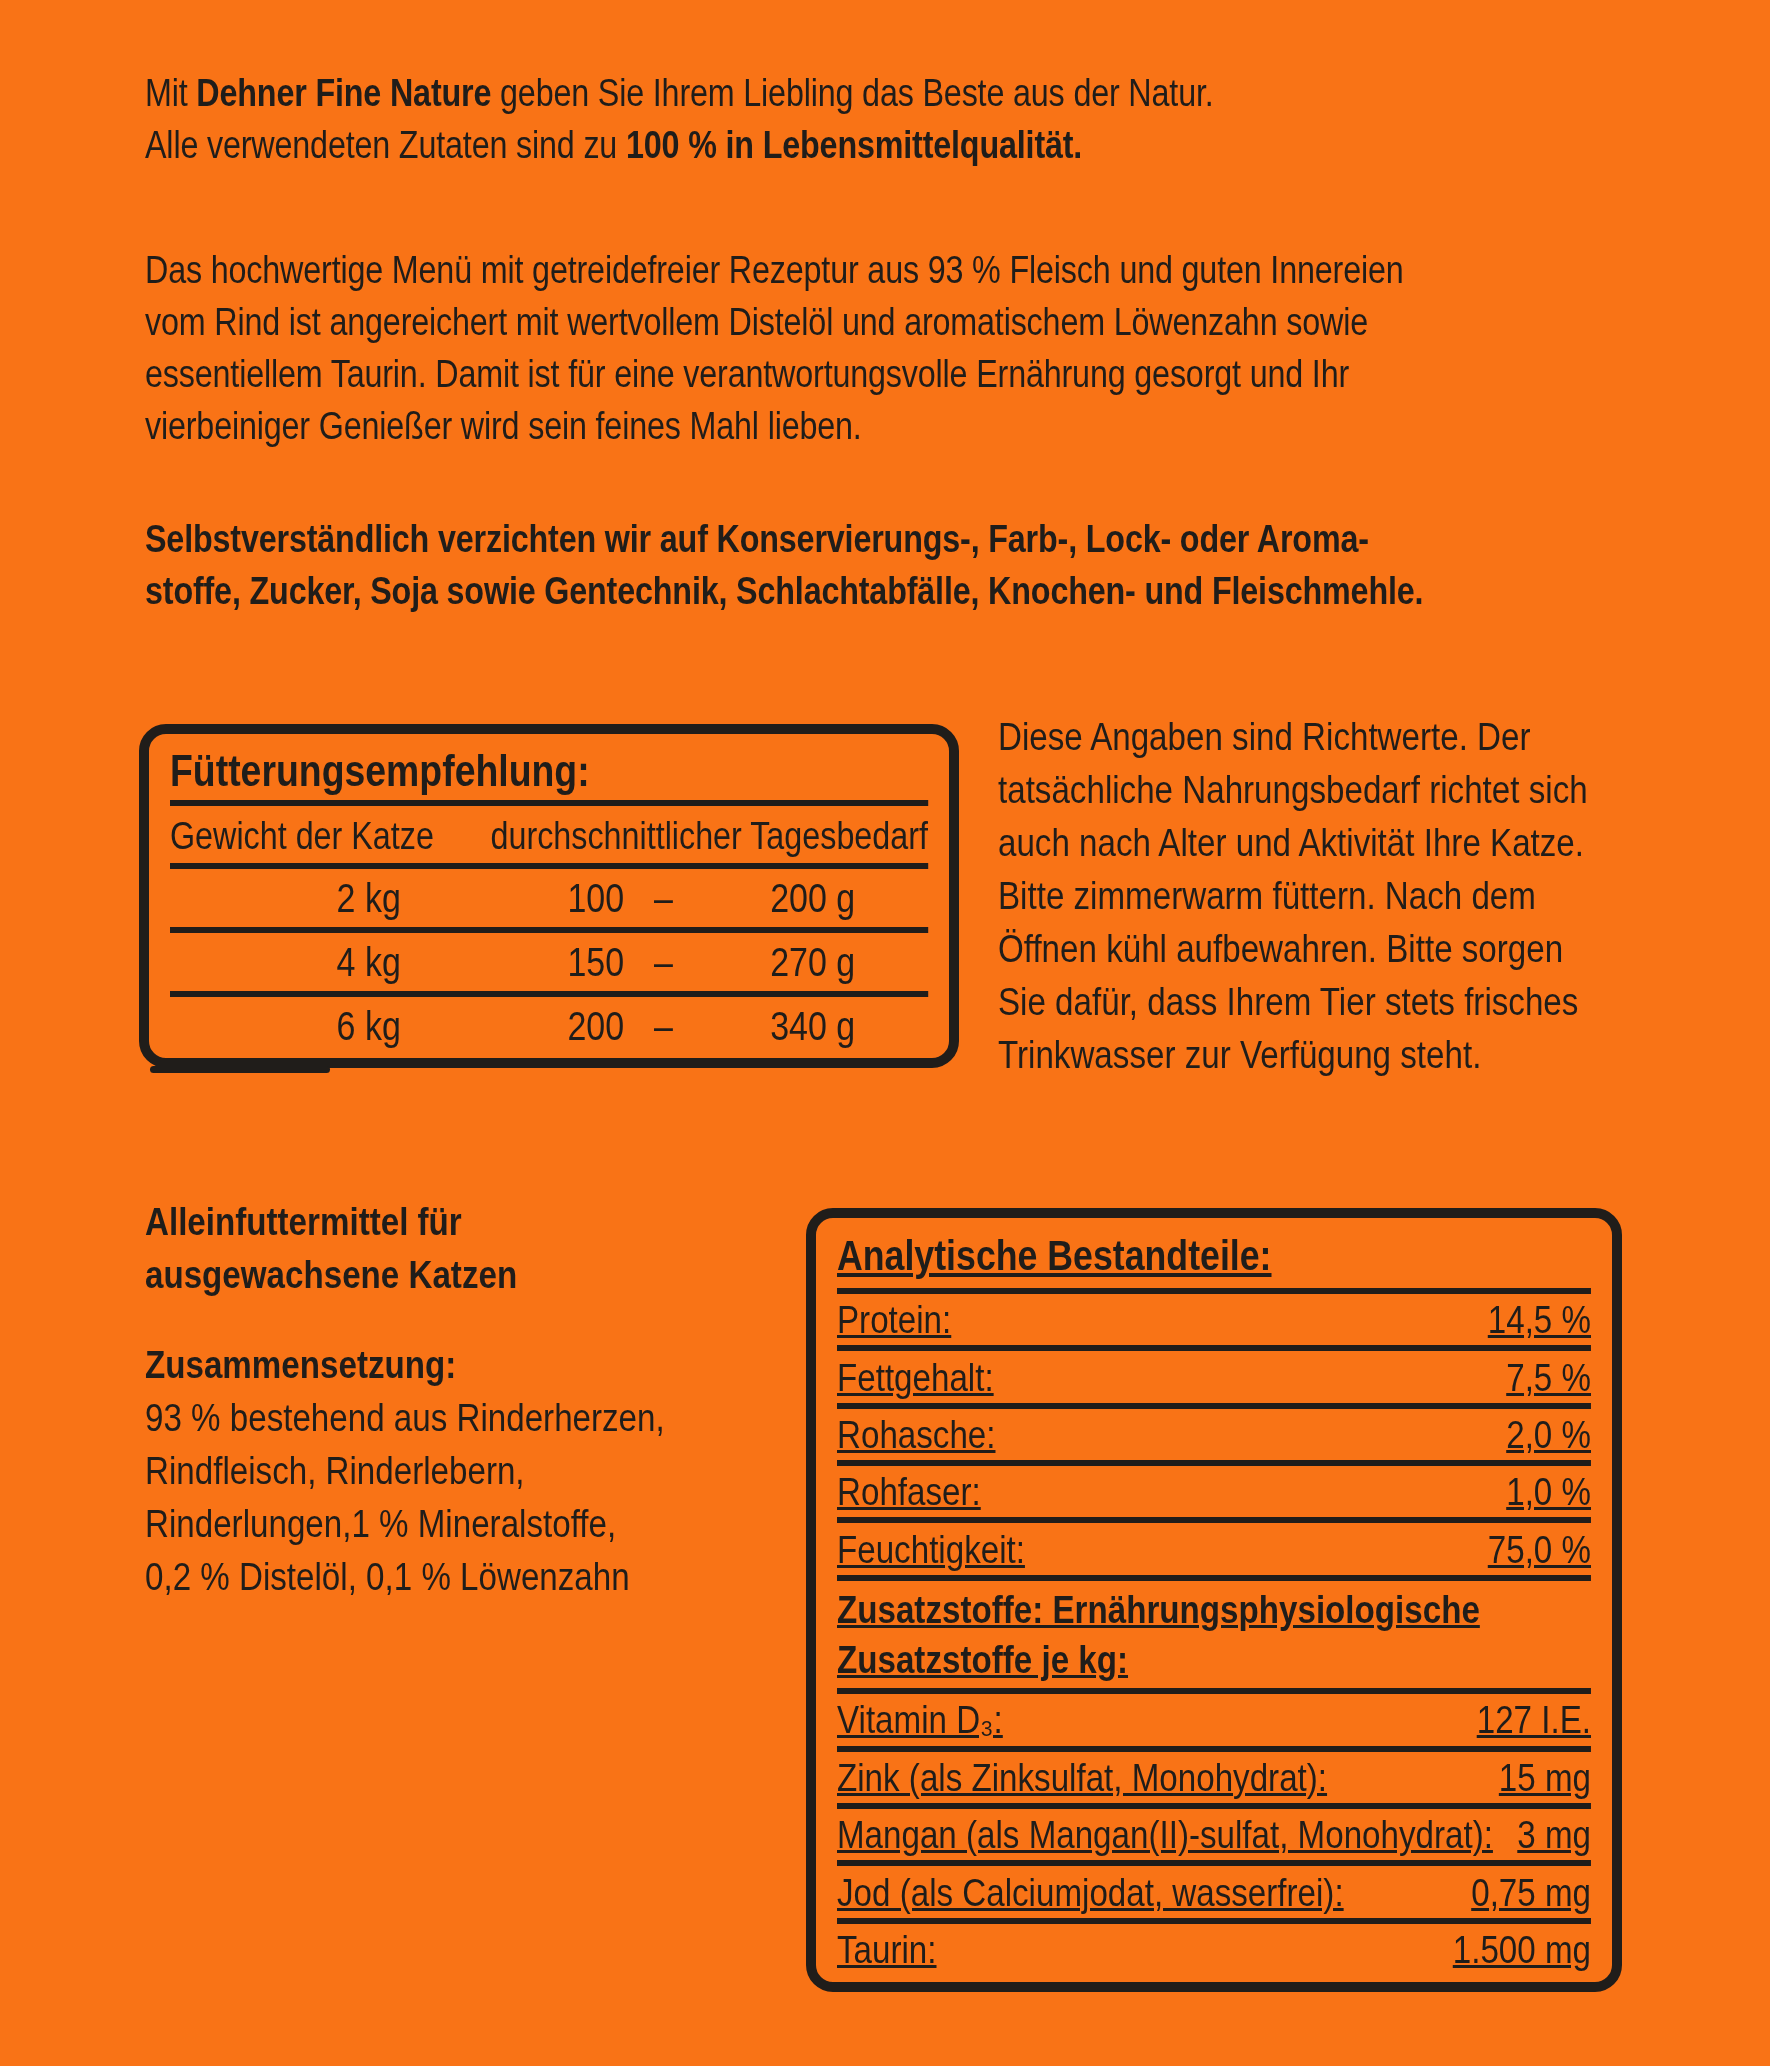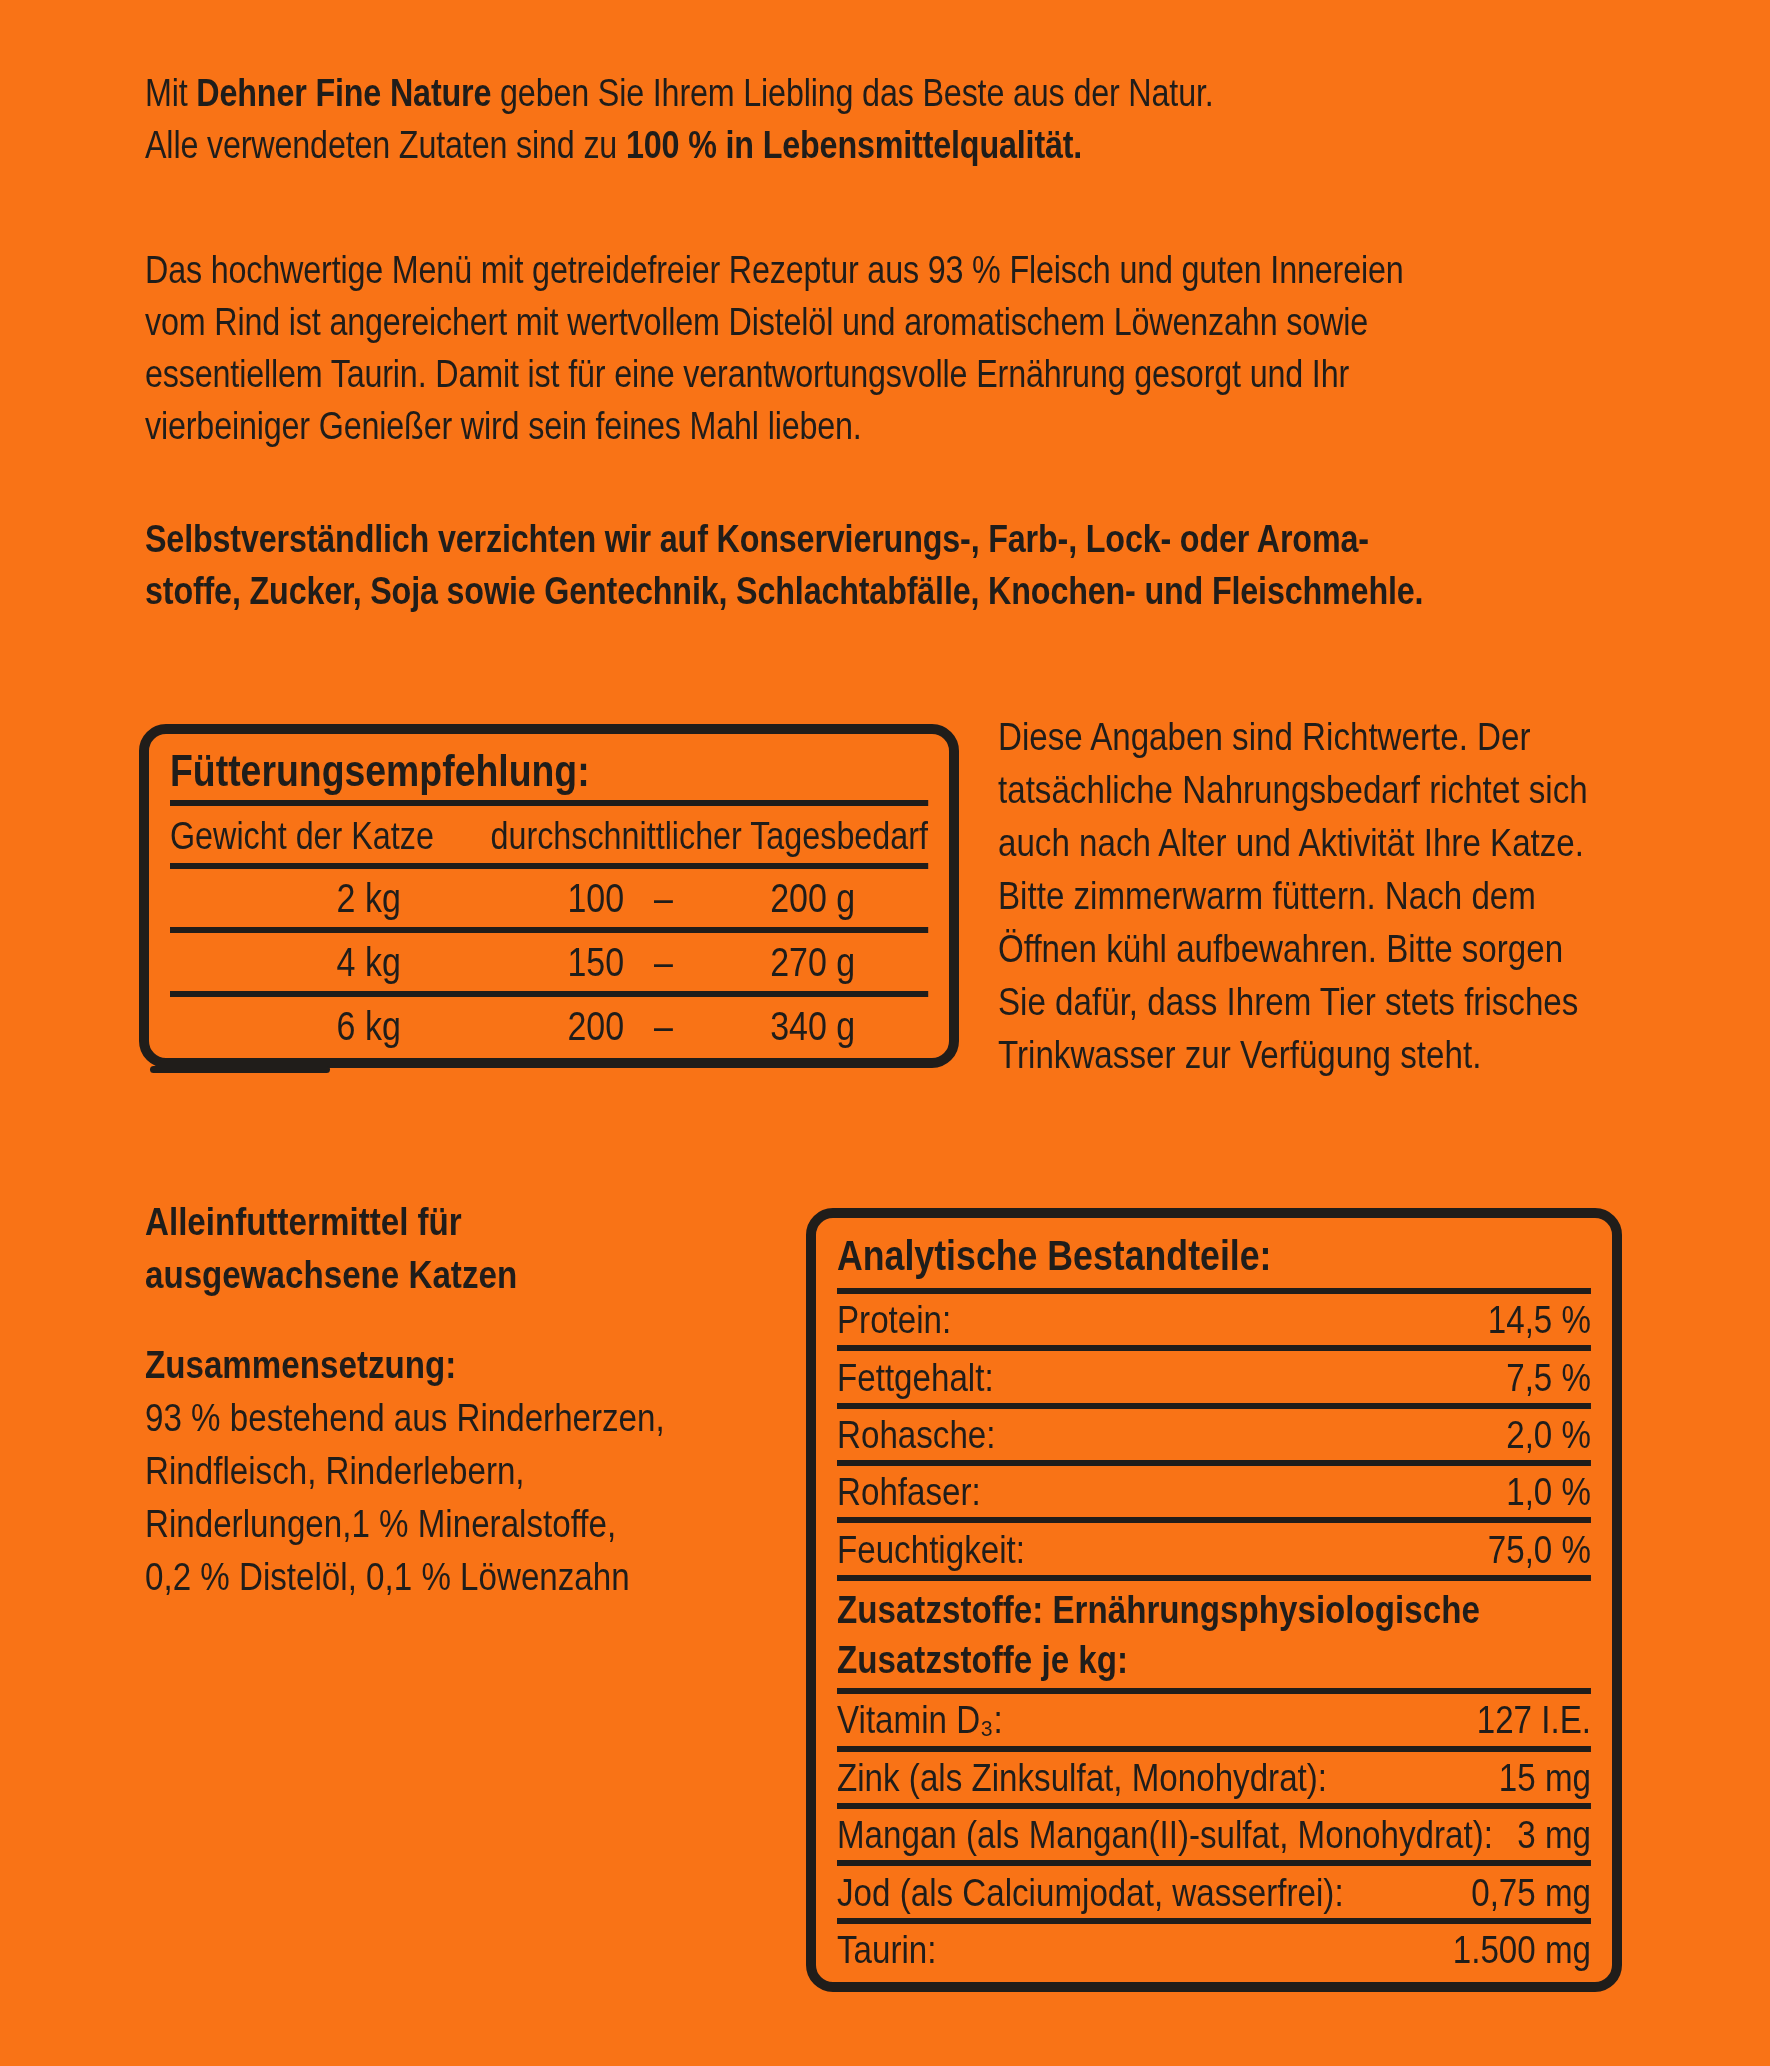--- a/index.html
+++ b/index.html
@@ -42,21 +42,21 @@
   #note { left: 998px; top: 710px; width: 683px; }
   #note .line { font-size: 39px; line-height: 53px; }
 
   
   #prod-info { left: 145px; top: 1195px; width: 692px; }
   #prod-info .type-line { font-size: 39px; line-height: 53px; font-weight: 700; white-space: nowrap; }
   #prod-info .comp-title { font-size: 39px; line-height: 53px; font-weight: 700; margin-top: 37px; white-space: nowrap; }
   #prod-info .comp-line { font-size: 39px; line-height: 53px; white-space: nowrap; }
 
   
-  #ana-box { left: 806px; top: 1208px; width: 816px; height: 784px; padding: 9.2px 21px 0 21px; }
+  #ana-box { left: 806px; top: 1208px; width: 816px; height: 784px; padding: 9.2px 21px 0 21px; text-decoration: underline; }
   .ana-title { font-size: 42px; font-weight: 700; line-height: 58px; margin-bottom: 2.8px; white-space: nowrap; }
   .ana-row { display: flex; justify-content: space-between; align-items: baseline; font-size: 39px; line-height: 45px; padding: 3.2px 0; }
   .ana-row .lbl { white-space: nowrap; }
   .ana-row .val { white-space: nowrap; padding-left: 14px; }
   .ana-sub { font-size: 39px; font-weight: 700; line-height: 50px; padding: 3.7px 0; }
   .ana-sub .line { white-space: nowrap; }
 
   
   #smudge { left: 150px; top: 1066px; width: 180px; height: 7px; background: #201d1a; border-radius: 3.7px; }
 </style>

